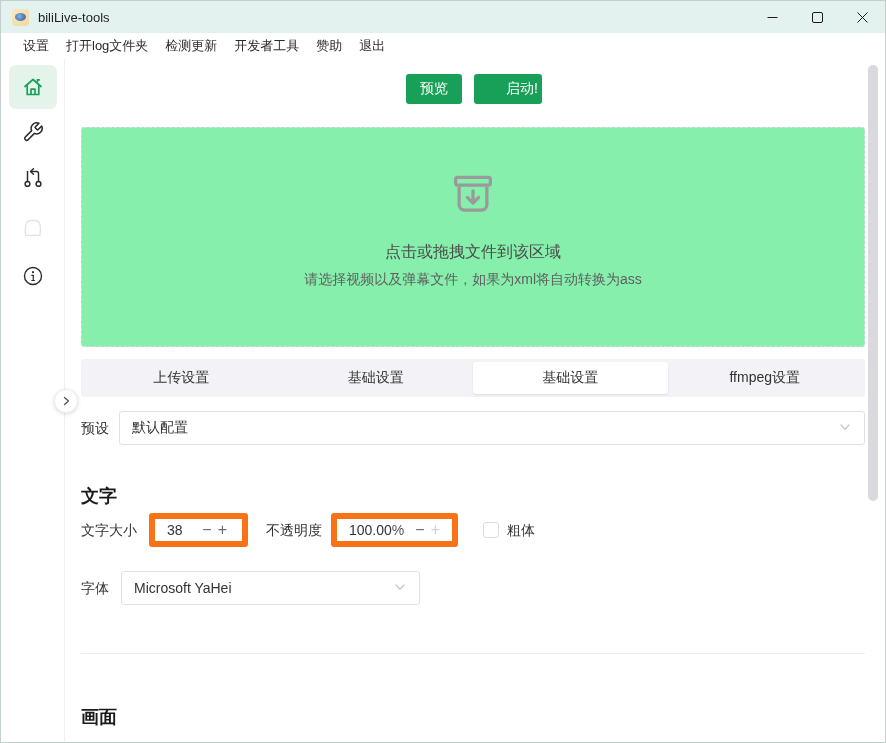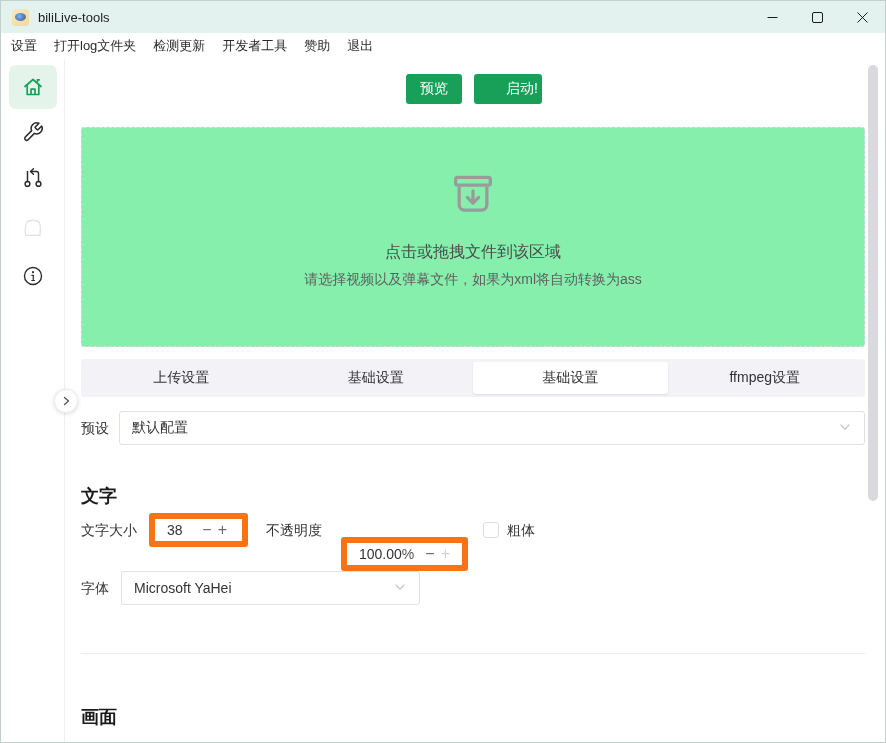--- a/index.html
+++ b/index.html
@@ -12,21 +12,21 @@
   .app-icon { width:17px; height:17px; margin-left:11px; border-radius:3px;
     background:linear-gradient(135deg,#f7e9c0 0%,#f2d9a0 100%); position:relative; overflow:hidden; }
   .app-icon::before { content:""; position:absolute; left:3px; top:4px; width:11px; height:8px; border-radius:50%;
     background:radial-gradient(circle at 40% 40%, #7fb6e8 0%, #4f77b3 60%, #b3524f 100%); }
   .title-text { margin-left:9px; font-size:13px; color:#1f1f1f; }
   .win-controls { margin-left:auto; display:flex; height:100%; }
   .win-btn { width:45px; height:100%; display:flex; align-items:center; justify-content:center; }
   .win-btn svg { display:block; }
 
   
-  .menubar { position:absolute; left:0; top:32px; width:100%; height:26px; background:#fff; display:flex; align-items:center; gap:17px; padding-left:10px; font-size:13px; color:#2b2b2b; }
+  .menubar { position:absolute; left:0; top:32px; width:100%; height:26px; background:#fff; display:flex; align-items:center; gap:17px; padding-left:22px; font-size:13px; color:#2b2b2b; }
   .menu-item { cursor:default; }
 
   
   .sidebar { position:absolute; left:0; top:58px; width:64px; bottom:0; background:#fff; border-right:1px solid #efeff2; }
   .side-item { position:absolute; left:20px; width:24px; height:24px; display:flex; align-items:center; justify-content:center; }
   .side-item-active { position:absolute; left:8px; top:6px; width:48px; height:44px; background:#e5f4ea; border-radius:7px; display:flex; align-items:center; justify-content:center; }
   .collapse-btn { position:absolute; left:53px; top:388px; width:24px; height:24px; border-radius:50%; background:#fff; border:1px solid #ececef; box-shadow:0 1px 4px rgba(0,0,0,.14); display:flex; align-items:center; justify-content:center; z-index:5; }
 
   
   .btn { position:absolute; top:73px; height:30px; background:#18a058; color:#fff; font-size:14px; border:none; border-radius:3px; display:flex; align-items:center; justify-content:center; cursor:pointer; font-family:inherit; }
@@ -56,21 +56,21 @@
   .h-screen { top:685px; }
 
   .field-label { position:absolute; font-size:14px; color:#333; }
   .lbl-fontsize { left:80px; top:521px; }
   .lbl-opacity { left:265px; top:521px; }
   .lbl-bold { left:506px; top:521px; }
   .lbl-font { left:80px; top:579px; }
 
   .num-input { position:absolute; top:512px; height:34px; border:6px solid #f97316; border-radius:3px; background:#fff; display:flex; align-items:center; padding:0 12px; font-size:14px; color:#333; }
   .inp-fontsize { left:148px; width:99px; }
-  .inp-opacity { left:340px; width:127px;margin-top:24px; }
+  .inp-opacity { left:330px; width:127px; }
   .num-val { flex:1; text-align:left; }
   .suffix { color:#555; margin-right:8px; }
   .step { font-size:16px; color:#6b6b6b; cursor:pointer; line-height:1; padding:0 3px; }
   .step.disabled { color:#d0d0d4; cursor:default; }
 
   .checkbox { position:absolute; left:482px; top:521px; width:16px; height:16px; border:1px solid #dcdce2; border-radius:3px; background:#fff; cursor:pointer; }
   .font-select { left:120px; top:570px; width:299px; }
 
   .divider { position:absolute; left:80px; top:652px; width:784px; height:1px; background:#ececf0; }
 

